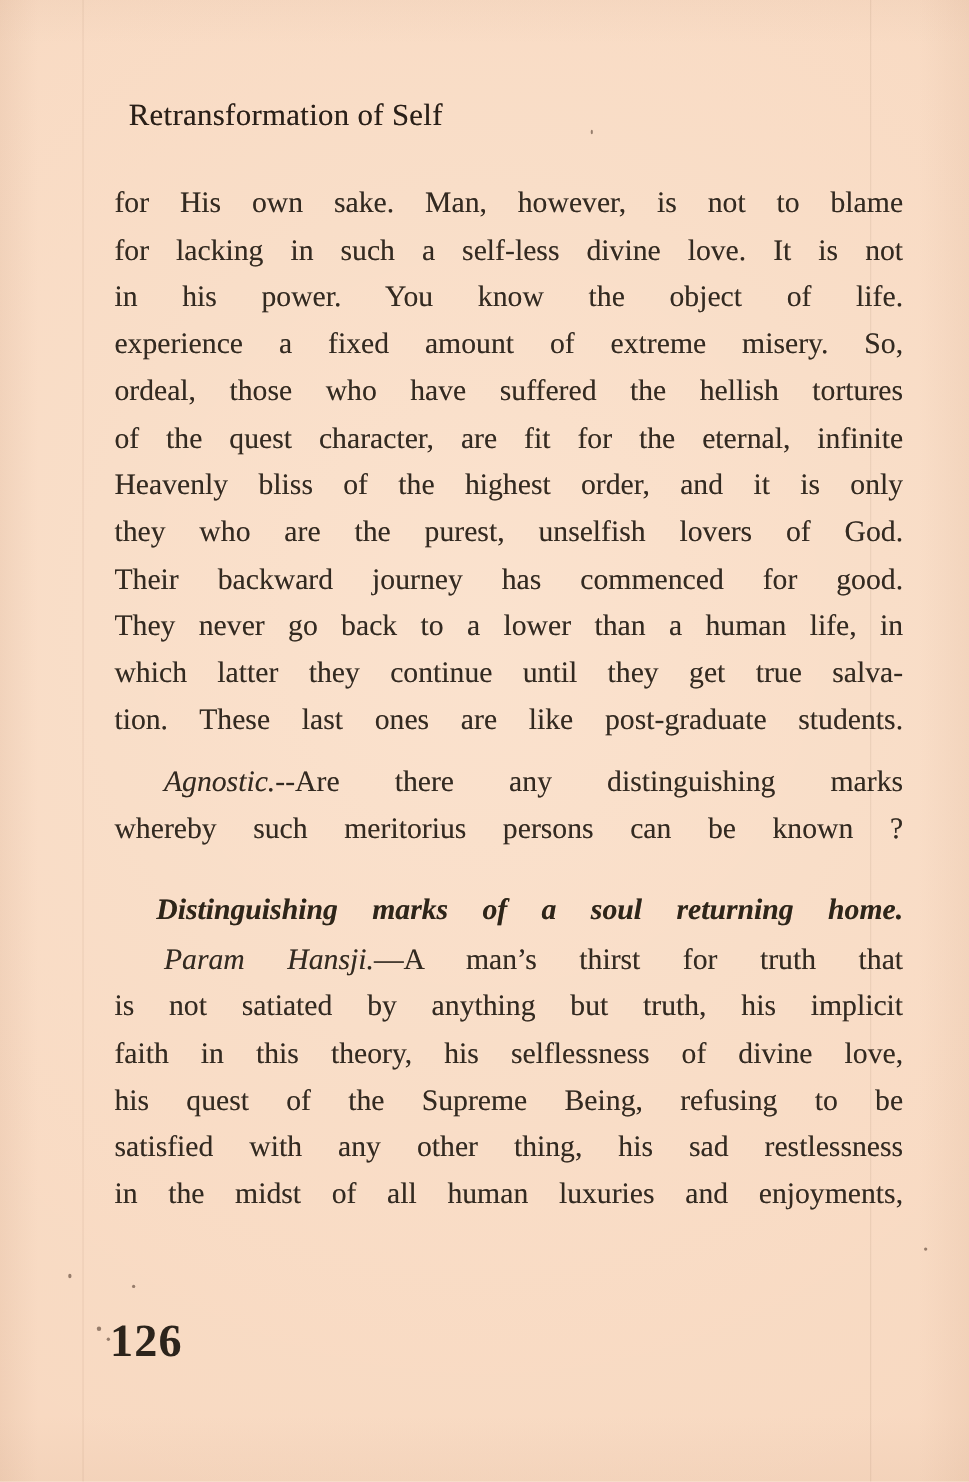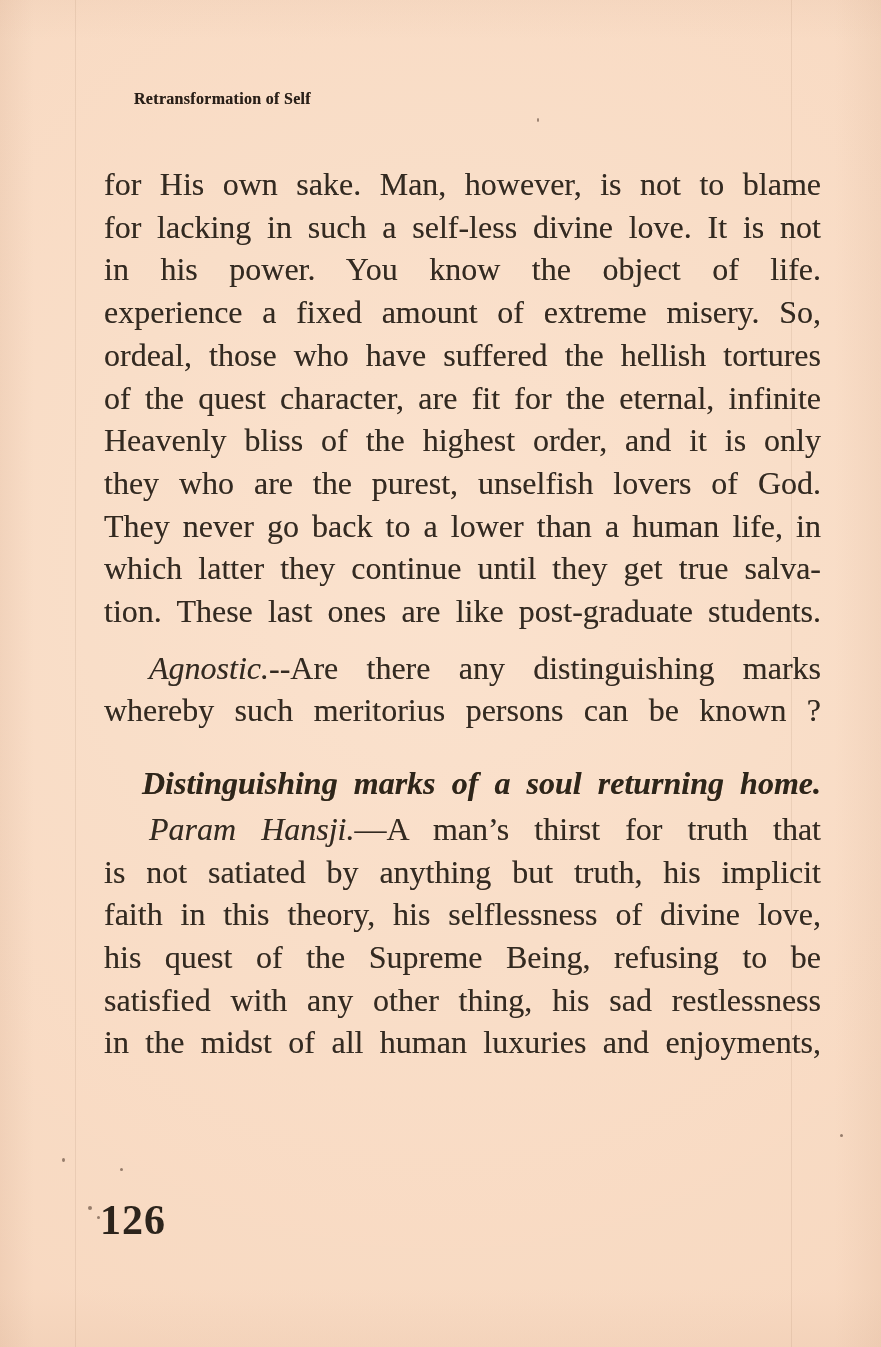--- a/index.html
+++ b/index.html
@@ -25,34 +25,33 @@
     position: absolute;
     top: 0; bottom: 0;
     width: 1px;
     background: rgba(122,76,50,0.10);
   }
 
   .running-header {
     position: absolute;
     left: 117px;
     top: 90px;
-    font-size: 16px;
-    font-weight: bold;
+    font-size: 28px;
+    font-weight: normal;
     letter-spacing: 0.3px;
     color: #291f18;
     text-shadow: 0 0 0.5px rgba(41,31,24,0.6);
-    margin-left: 17px;
   }
 
   .text-block {
     position: absolute;
     left: 104px;
     top: 163px;
     width: 717px;
-    font-size: 32px;
+    font-size: 27px;
     line-height: 42.7px;
     color: #332a21;
     text-shadow: 0 0 0.4px rgba(51,42,33,0.45);
   }
 
   .line {
     text-align: justify;
     text-align-last: justify;
     text-justify: inter-word;
     white-space: normal;
@@ -102,20 +101,21 @@
 
     <div class="para">
       <div class="line">for His own sake. Man, however, is not to blame</div>
       <div class="line">for lacking in such a self-less divine love. It is not</div>
       <div class="line">in his power. You know the object of life.</div>
       <div class="line">experience a fixed amount of extreme misery. So,</div>
       <div class="line">ordeal, those who have suffered the hellish tortures</div>
       <div class="line">of the quest character, are fit for the eternal, infinite</div>
       <div class="line">Heavenly bliss of the highest order, and it is only</div>
       <div class="line">they who are the purest, unselfish lovers of God.</div>
+      <div class="line">Their backward journey has commenced for good.</div>
       <div class="line">They never go back to a lower than a human life, in</div>
       <div class="line">which latter they continue until they get true salva-</div>
       <div class="line">tion. These last ones are like post-graduate students.</div>
     </div>
 
     <div class="para para2">
       <div class="line indent"><span class="lead-italic">Agnostic.</span><span>--Are there any distinguishing marks</span></div>
       <div class="line">whereby such meritorius persons can be known ?</div>
     </div>
 

